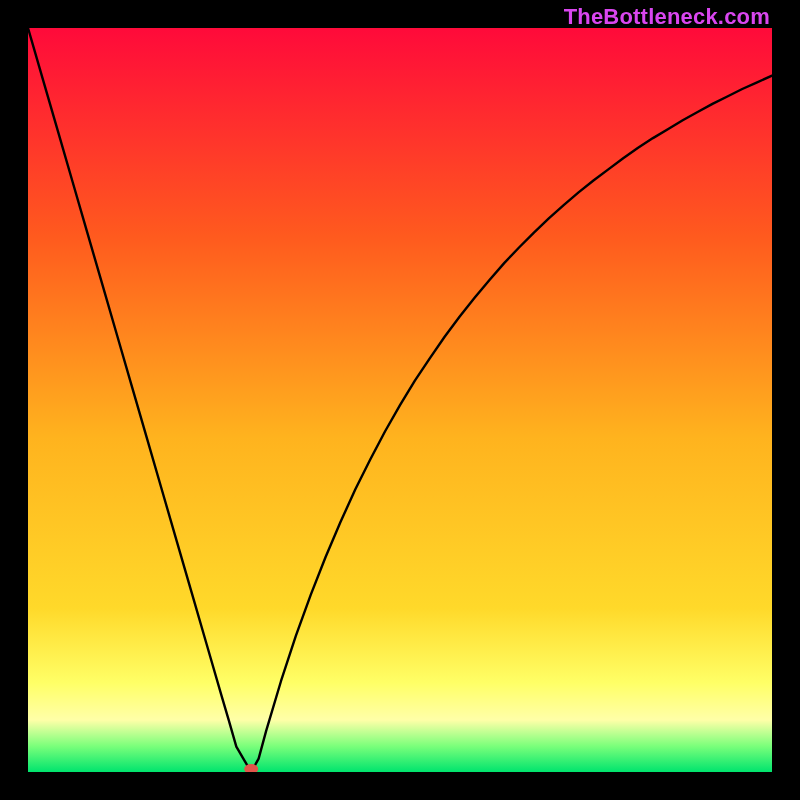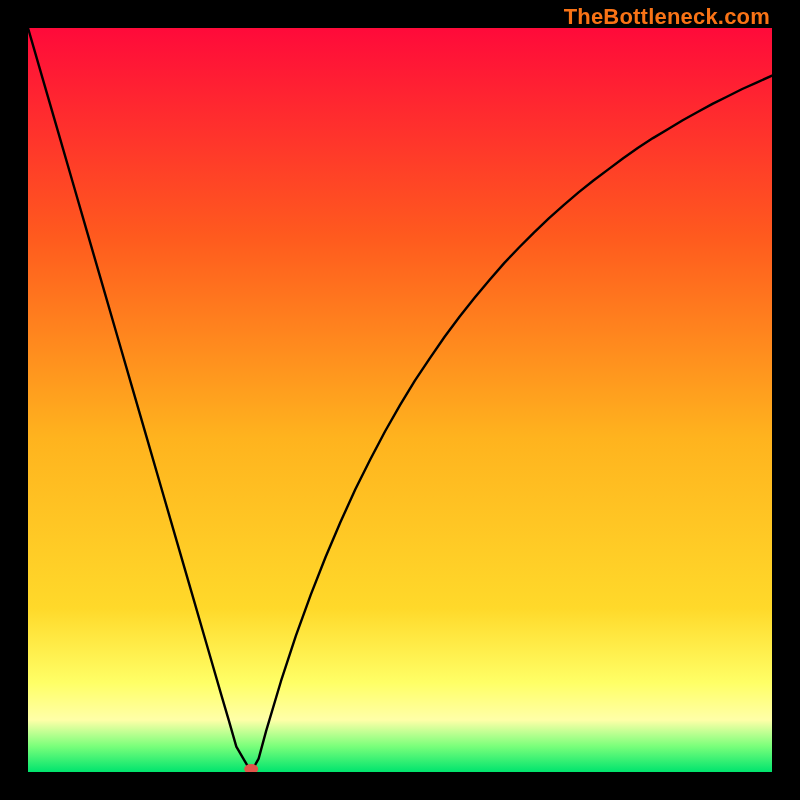--- a/index.html
+++ b/index.html
@@ -25,21 +25,21 @@
     width: 744px;
     height: 744px;
   }
   .watermark {
     position: absolute;
     top: 4px;
     right: 30px;
     font-family: Arial, Helvetica, sans-serif;
     font-size: 22px;
     font-weight: 600;
-    color: #f97316;
+    color: #d946ef;
     letter-spacing: 0.2px;
   }
 </style>
 </head>
 <body>
 
 <div class="frame">
   <svg class="plot" viewBox="0 0 744 744" preserveAspectRatio="none">
     <defs>
       <linearGradient id="bg-grad" x1="0" y1="0" x2="0" y2="1">

